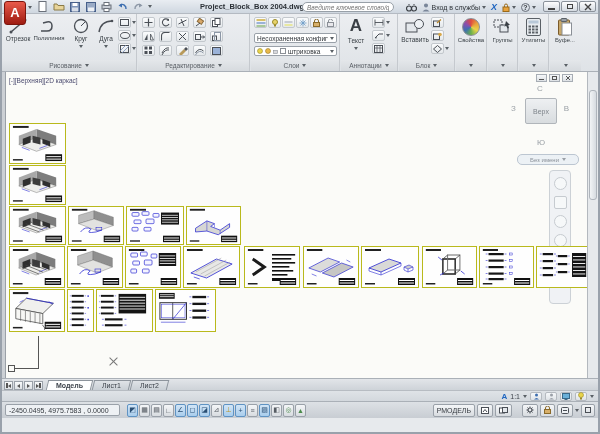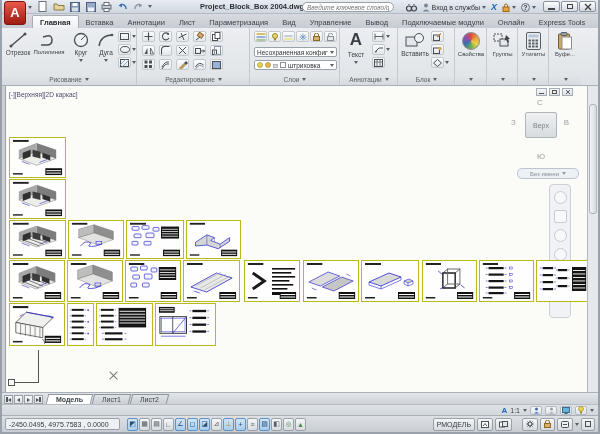--- a/index.html
+++ b/index.html
@@ -407,34 +407,20 @@
           <div style="width:6px;height:5px;border:1px solid #444"></div>
         </div>
       <div class="wbtn">
         <svg class="icon" width="8" height="8">
             <path d="M1,1 L7,7 M7,1 L1,7" stroke="#444" stroke-width="1.4"></path>
           </svg>
         </div>
     </div>
   </div>
 
-  <div class="tabrow">
-    <div class="rtab active">Главная</div>
-    <div class="rtab">Вставка</div>
-    <div class="rtab">Аннотации</div>
-    <div class="rtab">Лист</div>
-    <div class="rtab">Параметризация</div>
-    <div class="rtab">Вид</div>
-    <div class="rtab">Управление</div>
-    <div class="rtab">Вывод</div>
-    <div class="rtab">Подключаемые модули</div>
-    <div class="rtab">Онлайн</div>
-    <div class="rtab">Express Tools</div>
-
-  </div>
 
   <div class="ribbon">
 
     <div class="rpanel" style="left:0;width:135px">
       <div class="bigtool" style="left:2px;width:28px">
         <svg class="icon" width="18" height="16" style="margin:2px auto 0">
             <path d="M2,14 L16,2" stroke="#4a4f56" stroke-width="1.5"></path>
             <circle cx="2" cy="14" r="1.5" fill="#4a4f56"></circle>
             <circle cx="16" cy="2" r="1.5" fill="#4a4f56"></circle>
           </svg>

